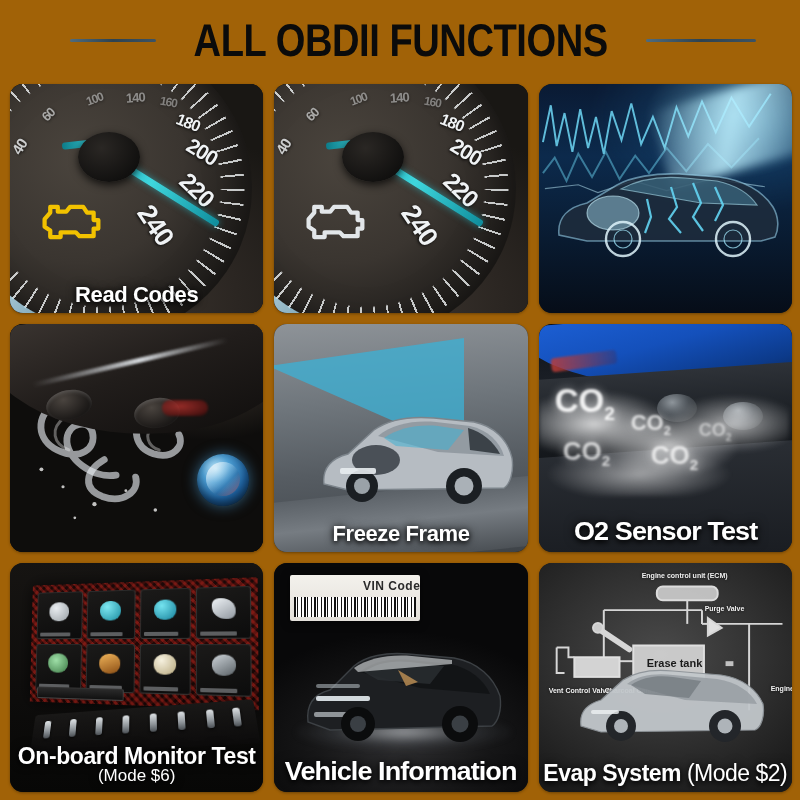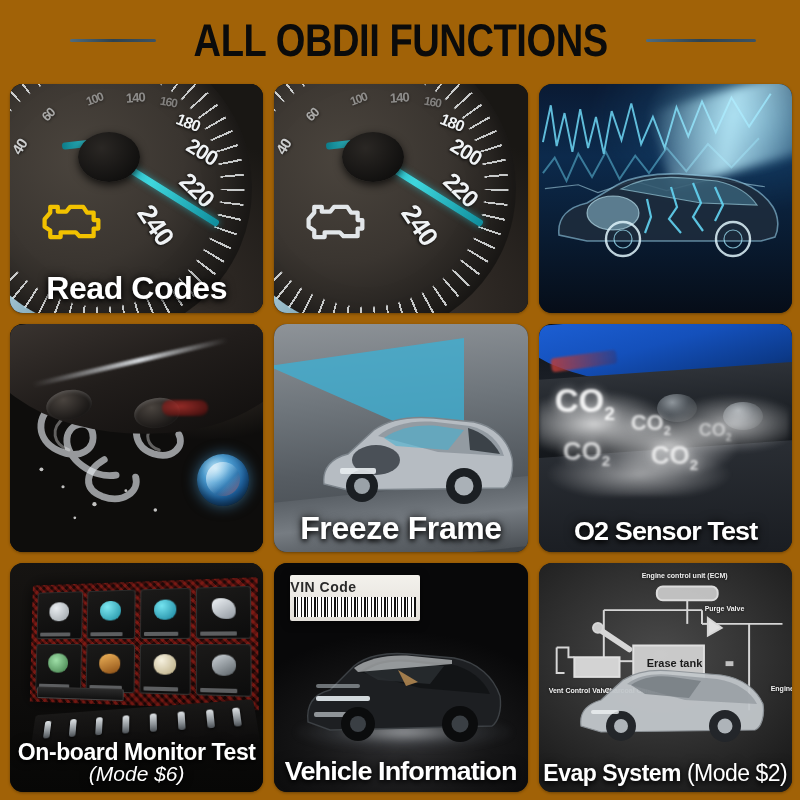--- a/index.html
+++ b/index.html
@@ -77,35 +77,34 @@
     overflow: hidden;
   }
 
   .card-label {
     position: absolute;
     left: 0; right: 0;
     bottom: 7px;
     text-align: center;
     color: #ffffff;
     font-weight: 700;
-    font-size: 32px;
+    font-size: 22px;
     line-height: 1.05;
     letter-spacing: -0.4px;
     text-shadow: 0 2px 5px rgba(0,0,0,0.95), 0 0 10px rgba(0,0,0,0.8);
     z-index: 9;
     white-space: nowrap;
     font-family: "Liberation Sans", sans-serif;
   }
   .card-label .sub {
     display: block;
-    font-size: 21px;
+    font-size: 17px;
     font-weight: 400;
     letter-spacing: 0px;
     margin-top: -1px;
-    font-style: italic;
   }
   .card-label .inline-sub {
     font-weight: 400;
     font-size: 23px;
   }
   .label-wide { font-size: 26px; letter-spacing: -0.9px; transform: scaleX(1.04); }
   .label-two  { bottom: 7px; font-size: 23px; }
   .label-evap { font-size: 23px; letter-spacing: -0.5px; }
 
   
@@ -467,22 +466,22 @@
     left: 16px; top: 12px;
     width: 130px; height: 46px;
     background: linear-gradient(180deg, #f3f1ec 0%, #e3e0da 100%);
     border-radius: 2px;
     box-shadow: 0 2px 8px rgba(0,0,0,0.6);
     overflow: hidden;
   }
   .vinfo .plate .vin-text {
     position: absolute;
     left: 0; right: 0; top: 4px;
-    text-align: left;
-    font-size: 14px;
+    text-align: right;
+    font-size: 12px;
     font-weight: 700;
     color: #2a2a2a;
     letter-spacing: 0.5px;
     font-family: "Liberation Sans", sans-serif;
     filter: blur(0.4px);
   }
   .vinfo .plate .barcode {
     position: absolute;
     left: 4px; right: 4px; bottom: 4px;
     height: 20px;

